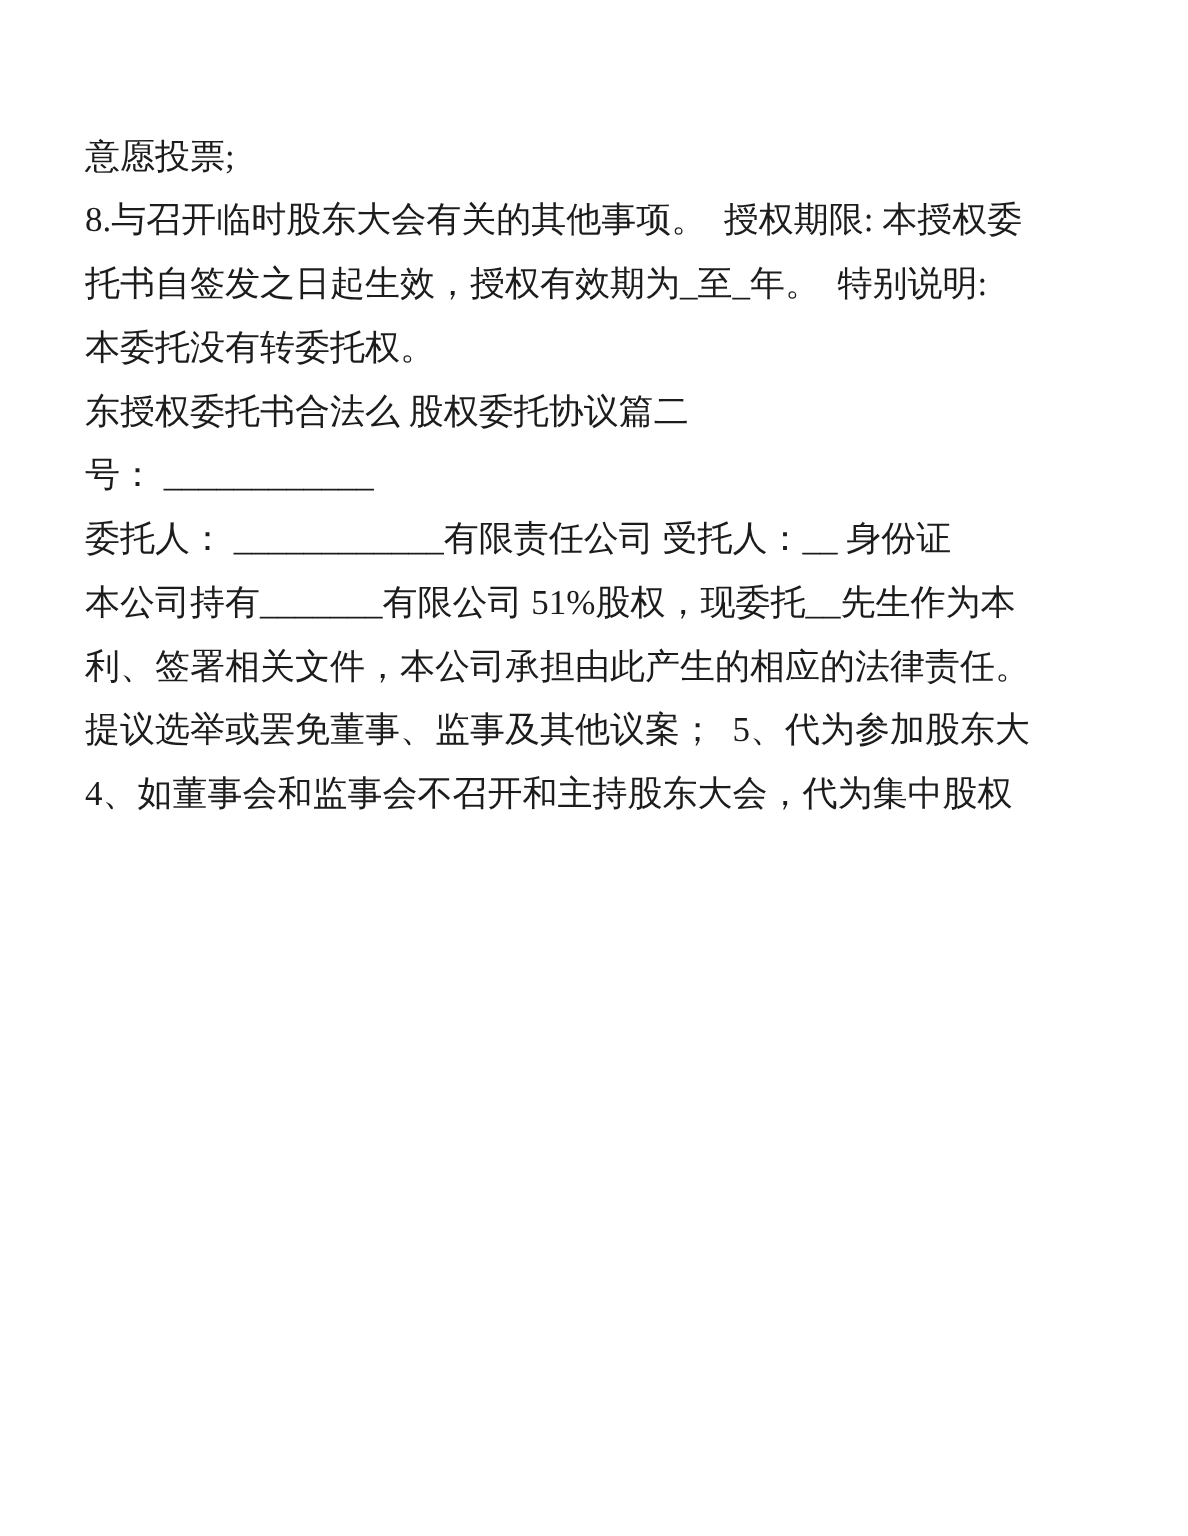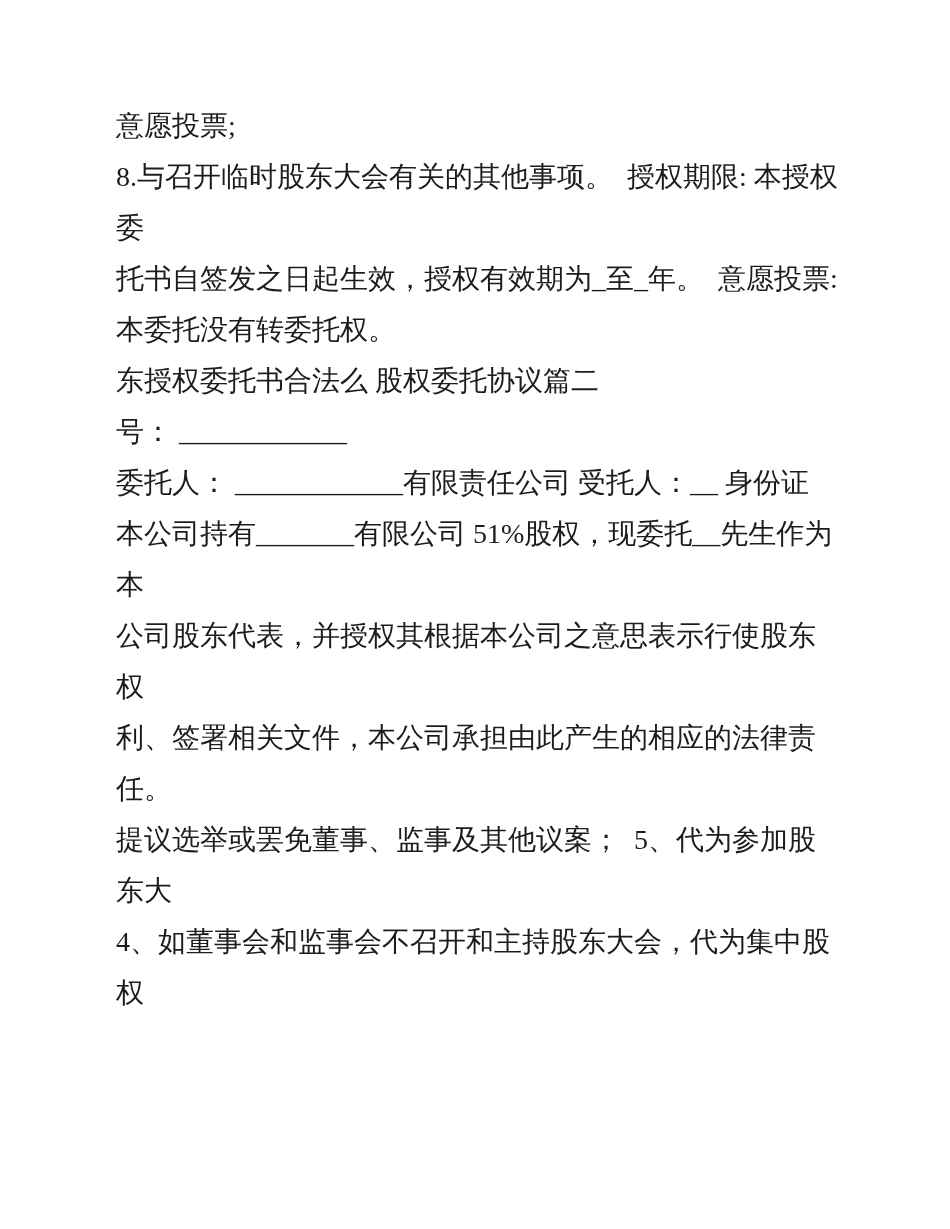--- a/index.html
+++ b/index.html
@@ -9,42 +9,41 @@
   body {
     width: 950px;
     height: 1229px;
     background: #ffffff;
     overflow: hidden;
   }
   .page {
     box-sizing: border-box;
     width: 950px;
     height: 1229px;
-    padding: 100px 108px 0 116px;
+    padding: 100px 108px 0 68px;
     font-family: "Liberation Serif", "DejaVu Serif", serif;
     font-size: 28px;
     line-height: 51px;
     color: #1c1c1c;
   }
   .line {
     white-space: pre-wrap;
     min-height: 51px;
     text-align: left;
   }
 </style>
 </head>
 <body style="background: rgb(255, 255, 255);">
 
 <div class="page" style="color: rgb(28, 28, 28);">
   <div class="line">意愿投票;</div>
   <div class="line">8.与召开临时股东大会有关的其他事项。  授权期限: 本授权委</div>
-  <div class="line">托书自签发之日起生效，授权有效期为_至_年。  意愿投票:</div>
+  <div class="line">托书自签发之日起生效，授权有效期为_至_年。  特别说明:</div>
   <div class="line">本委托没有转委托权。</div>
   <div class="line">东授权委托书合法么 股权委托协议篇二</div>
   <div class="line">号： ____________</div>
   <div class="line">委托人： ____________有限责任公司 受托人：__ 身份证</div>
   <div class="line">本公司持有_______有限公司 51%股权，现委托__先生作为本</div>
-  <div class="line">公司股东代表，并授权其根据本公司之意思表示行使股东权</div>
   <div class="line">利、签署相关文件，本公司承担由此产生的相应的法律责任。</div>
   <div class="line">提议选举或罢免董事、监事及其他议案；  5、代为参加股东大</div>
   <div class="line">4、如董事会和监事会不召开和主持股东大会，代为集中股权</div>
 
 </div>
 
 </body></html>

